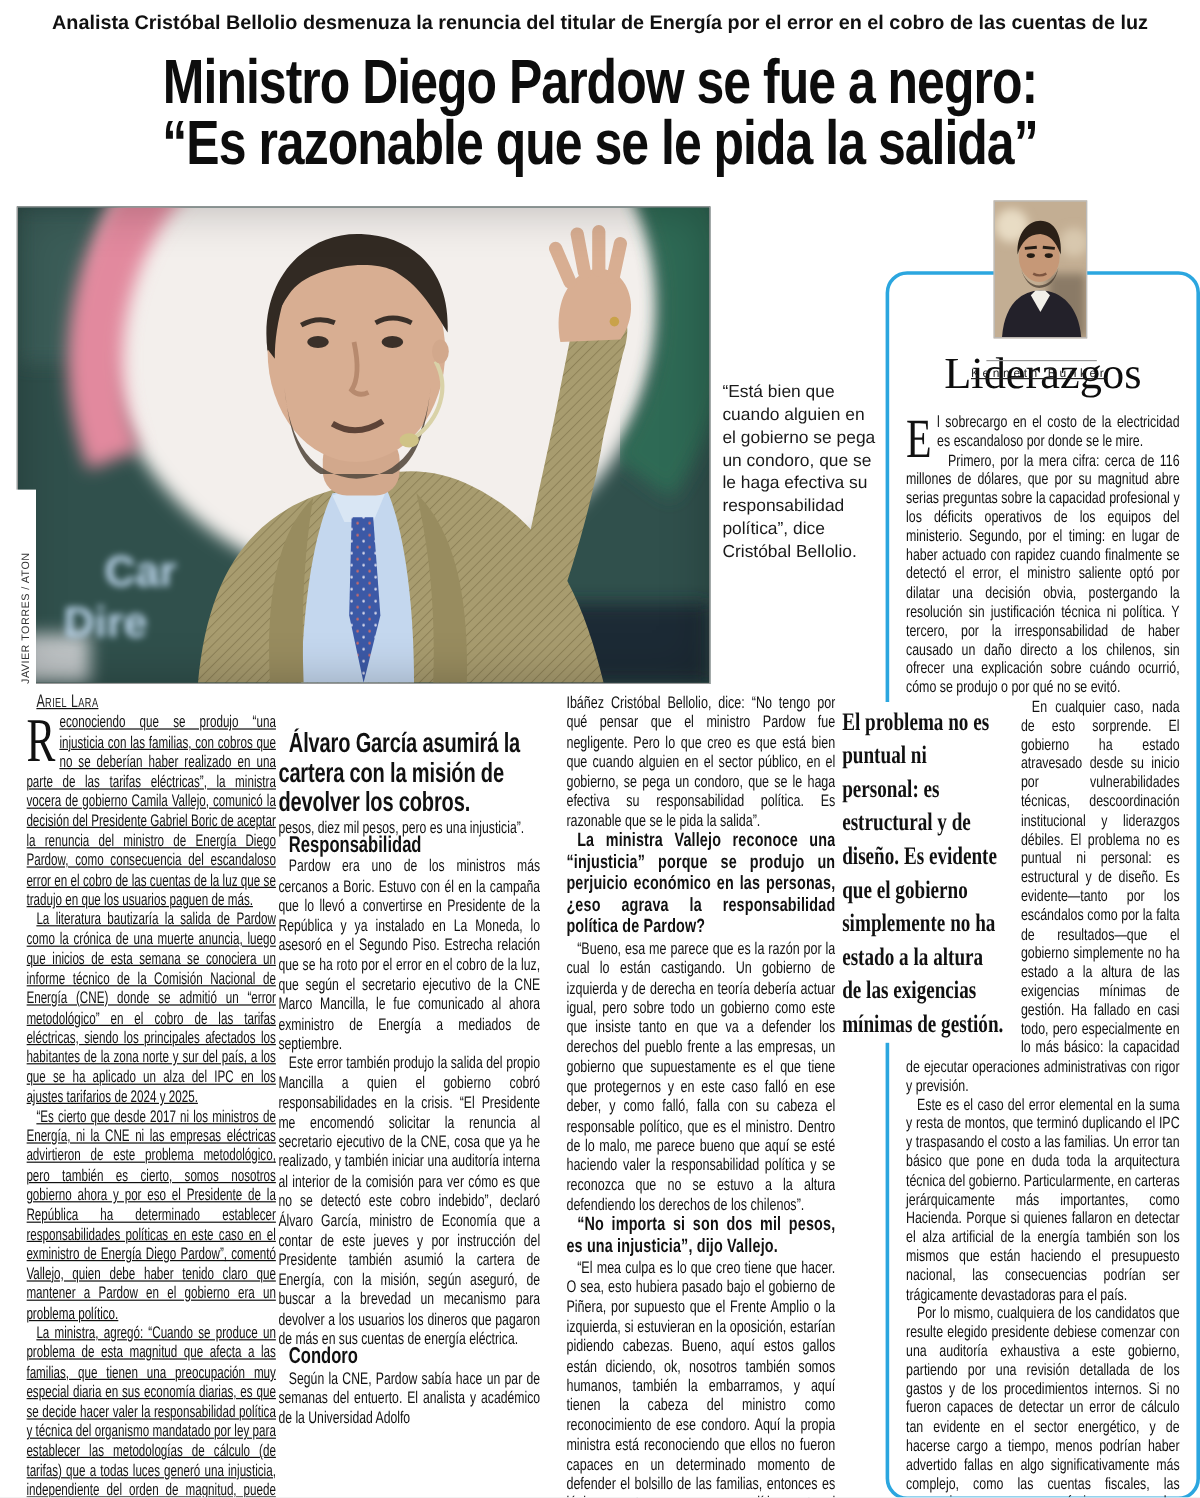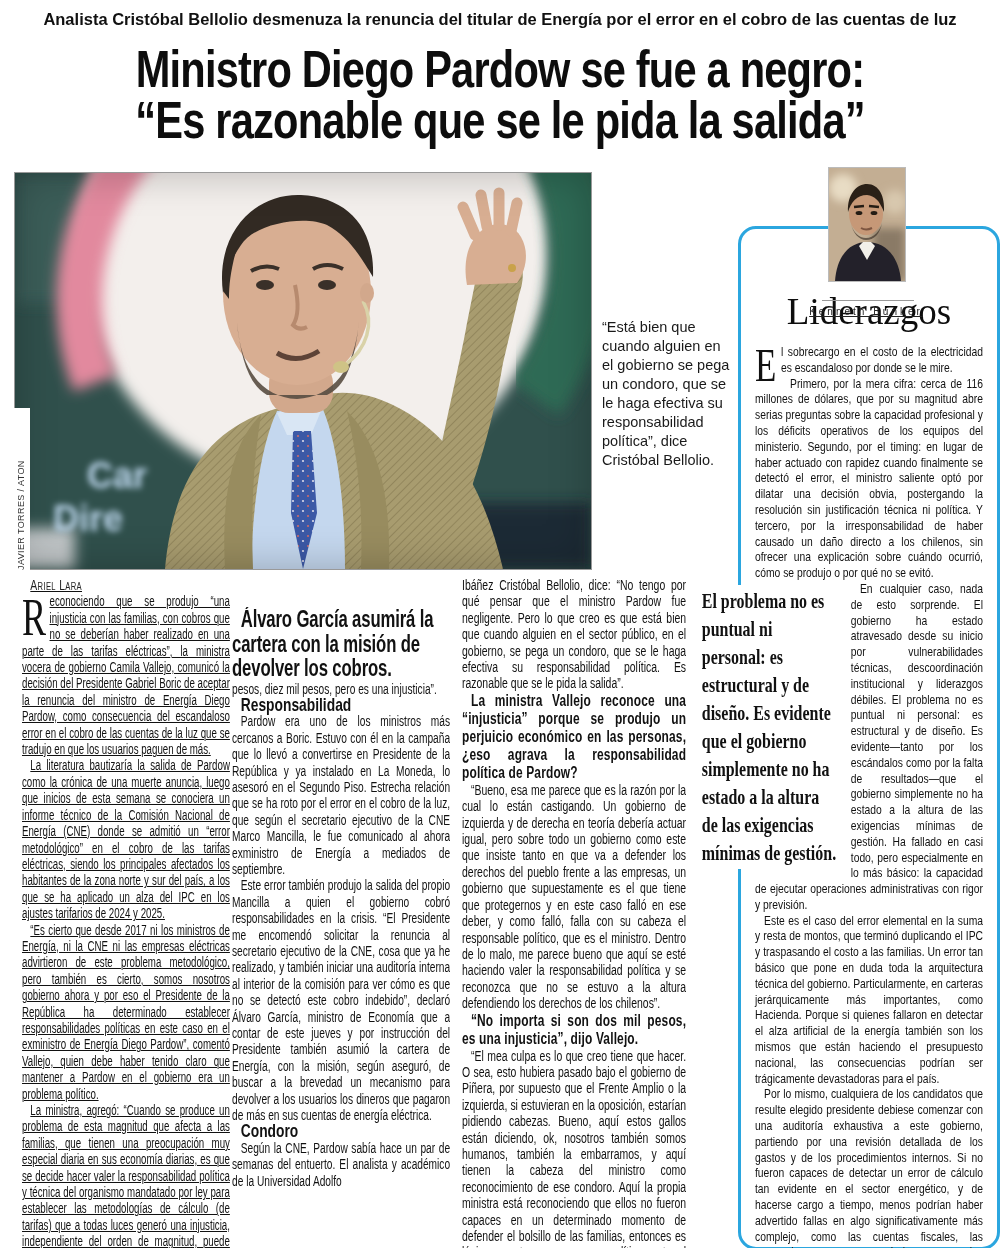--- a/index.html
+++ b/index.html
@@ -43,21 +43,21 @@
   .op-dc{float:left;font-family:"Liberation Serif",serif;font-size:46px;line-height:40px;
          padding:2px 6px 0 0;font-weight:normal;}
   .op-inset{float:left;width:180px;margin:4px 10px 2px -70px;padding:2px 6px 2px 0;
             font-family:"Liberation Serif",serif;font-weight:bold;font-size:21px;line-height:28px;
             background:#fff;position:relative;z-index:2;text-align:left;text-indent:0;}
 
   
   .col{position:absolute;top:577px;height:671px;overflow:hidden;}
   #col1{left:22px;width:208px;text-decoration:underline;}
   #col2{left:232px;width:218px;margin-top:30px;}
-  #col3{left:462px;width:224px;}
+  #col3{left:472px;width:224px;}
   .sq{width:300px;transform-origin:0 0;font-size:14px;line-height:16.4px;
       text-align:justify;color:#111;}
   #col1 .sq{transform:scaleX(0.693);}
   #col2 .sq{transform:scaleX(0.727);}
   #col3 .sq{transform:scaleX(0.747);}
   .sq p{margin:0;text-indent:12px;}
   .sq p.first{text-indent:0;}
   .byline{font-variant:small-caps;font-size:15px;letter-spacing:.5px;color:#222;
           margin:2px 0 16px 0;text-indent:0;}
   .dc{float:left;font-family:"Liberation Serif",serif;font-size:52px;line-height:44px;

